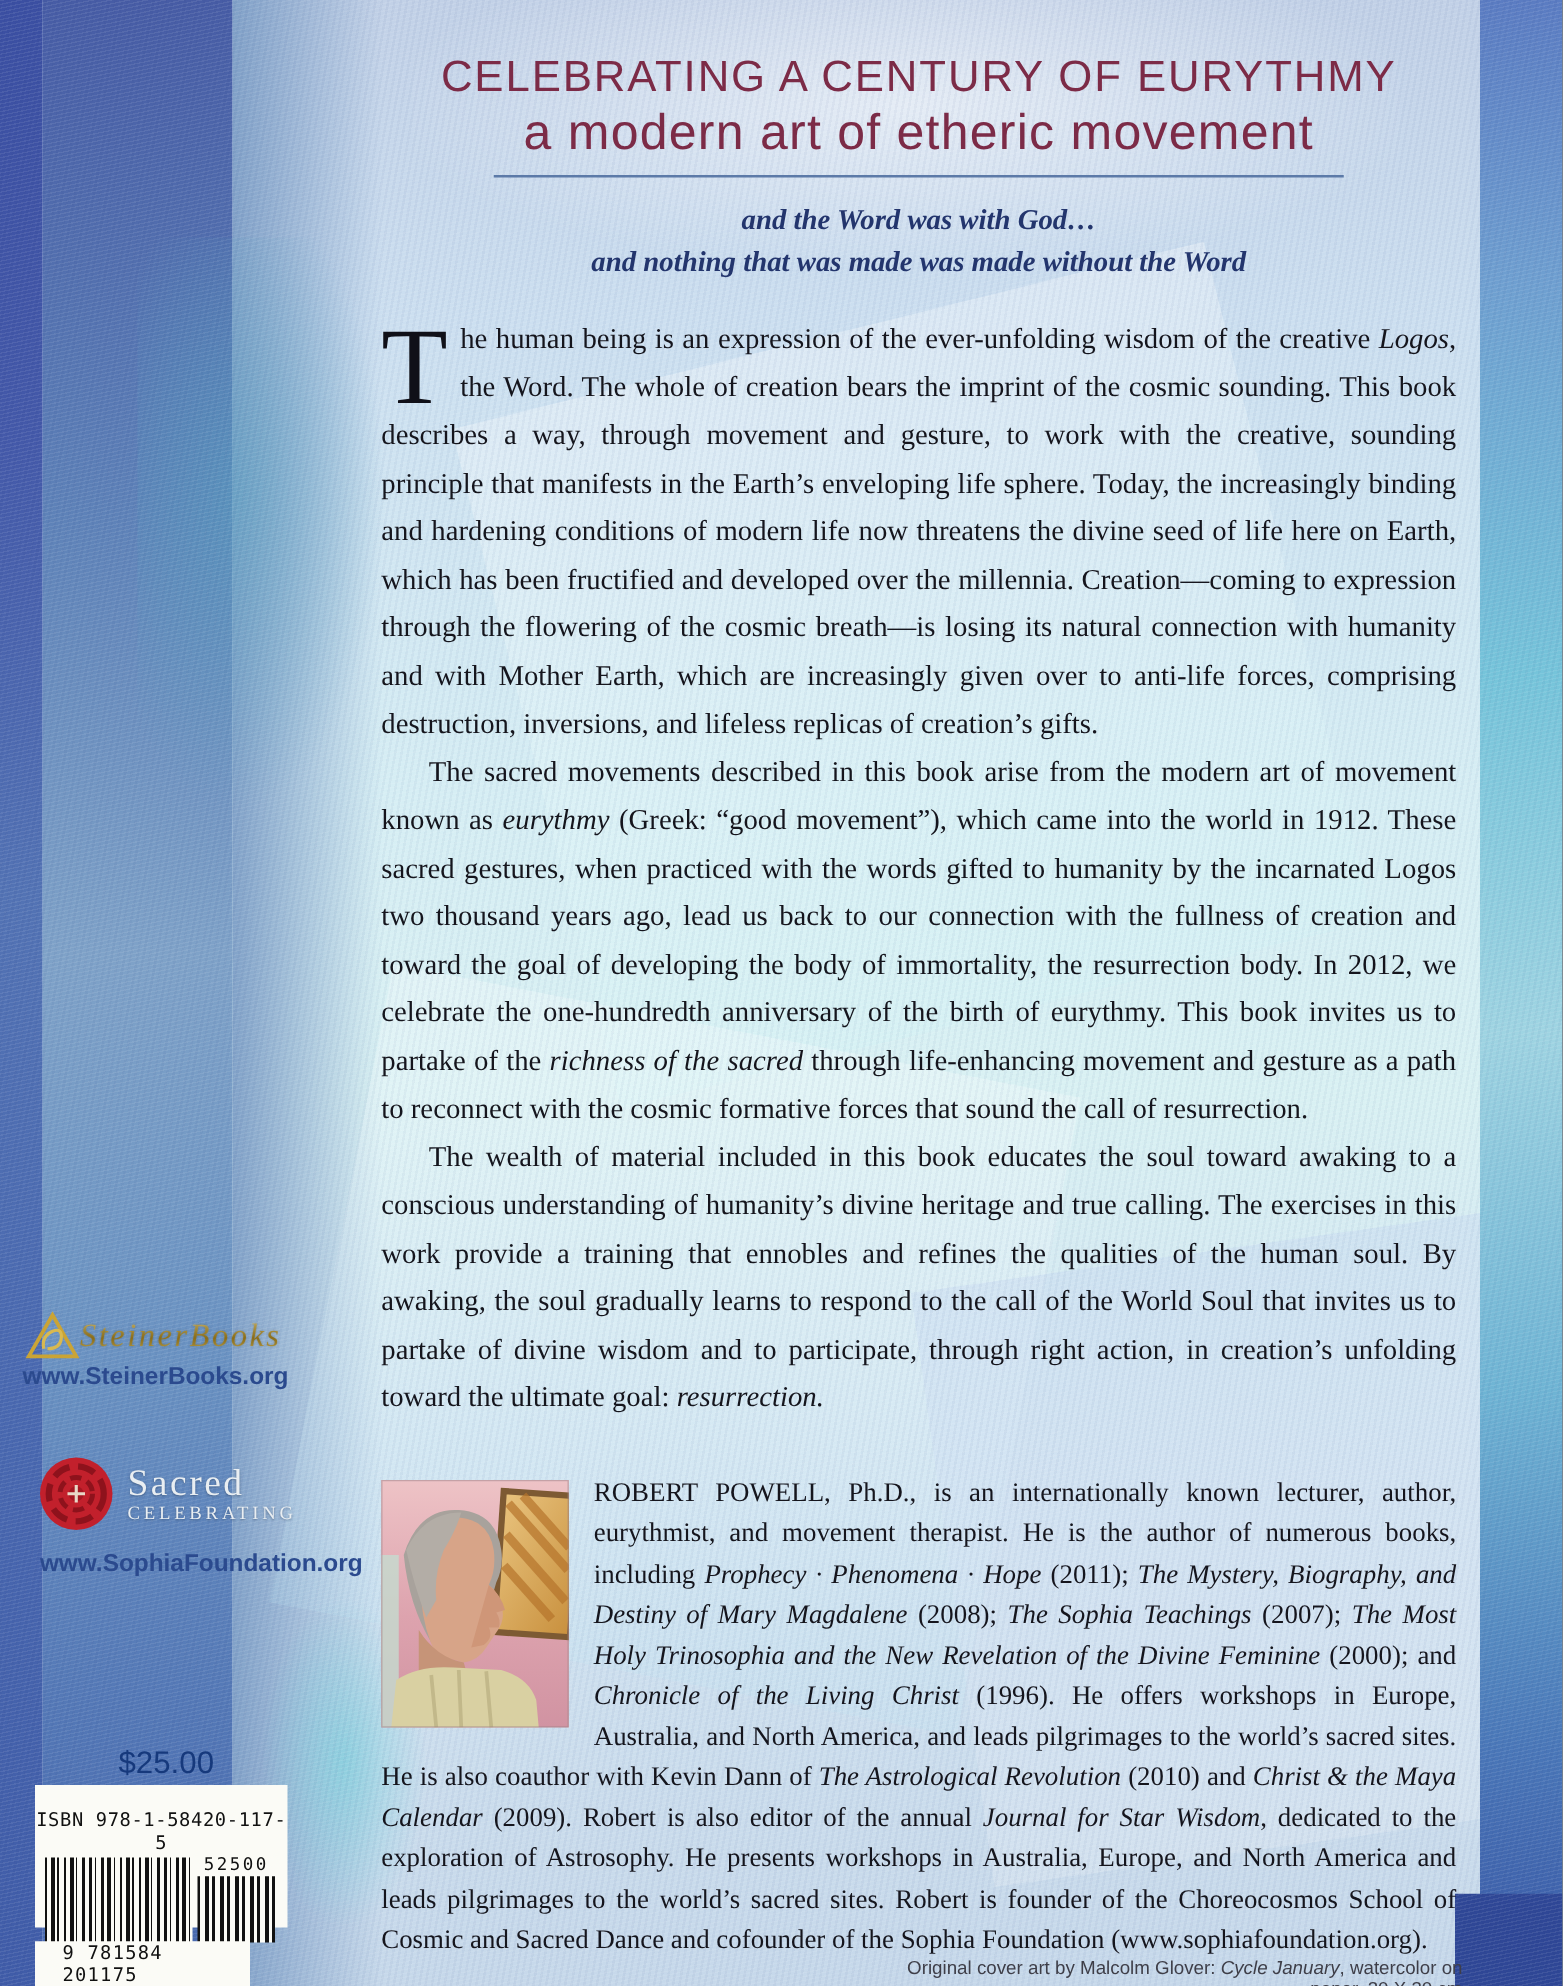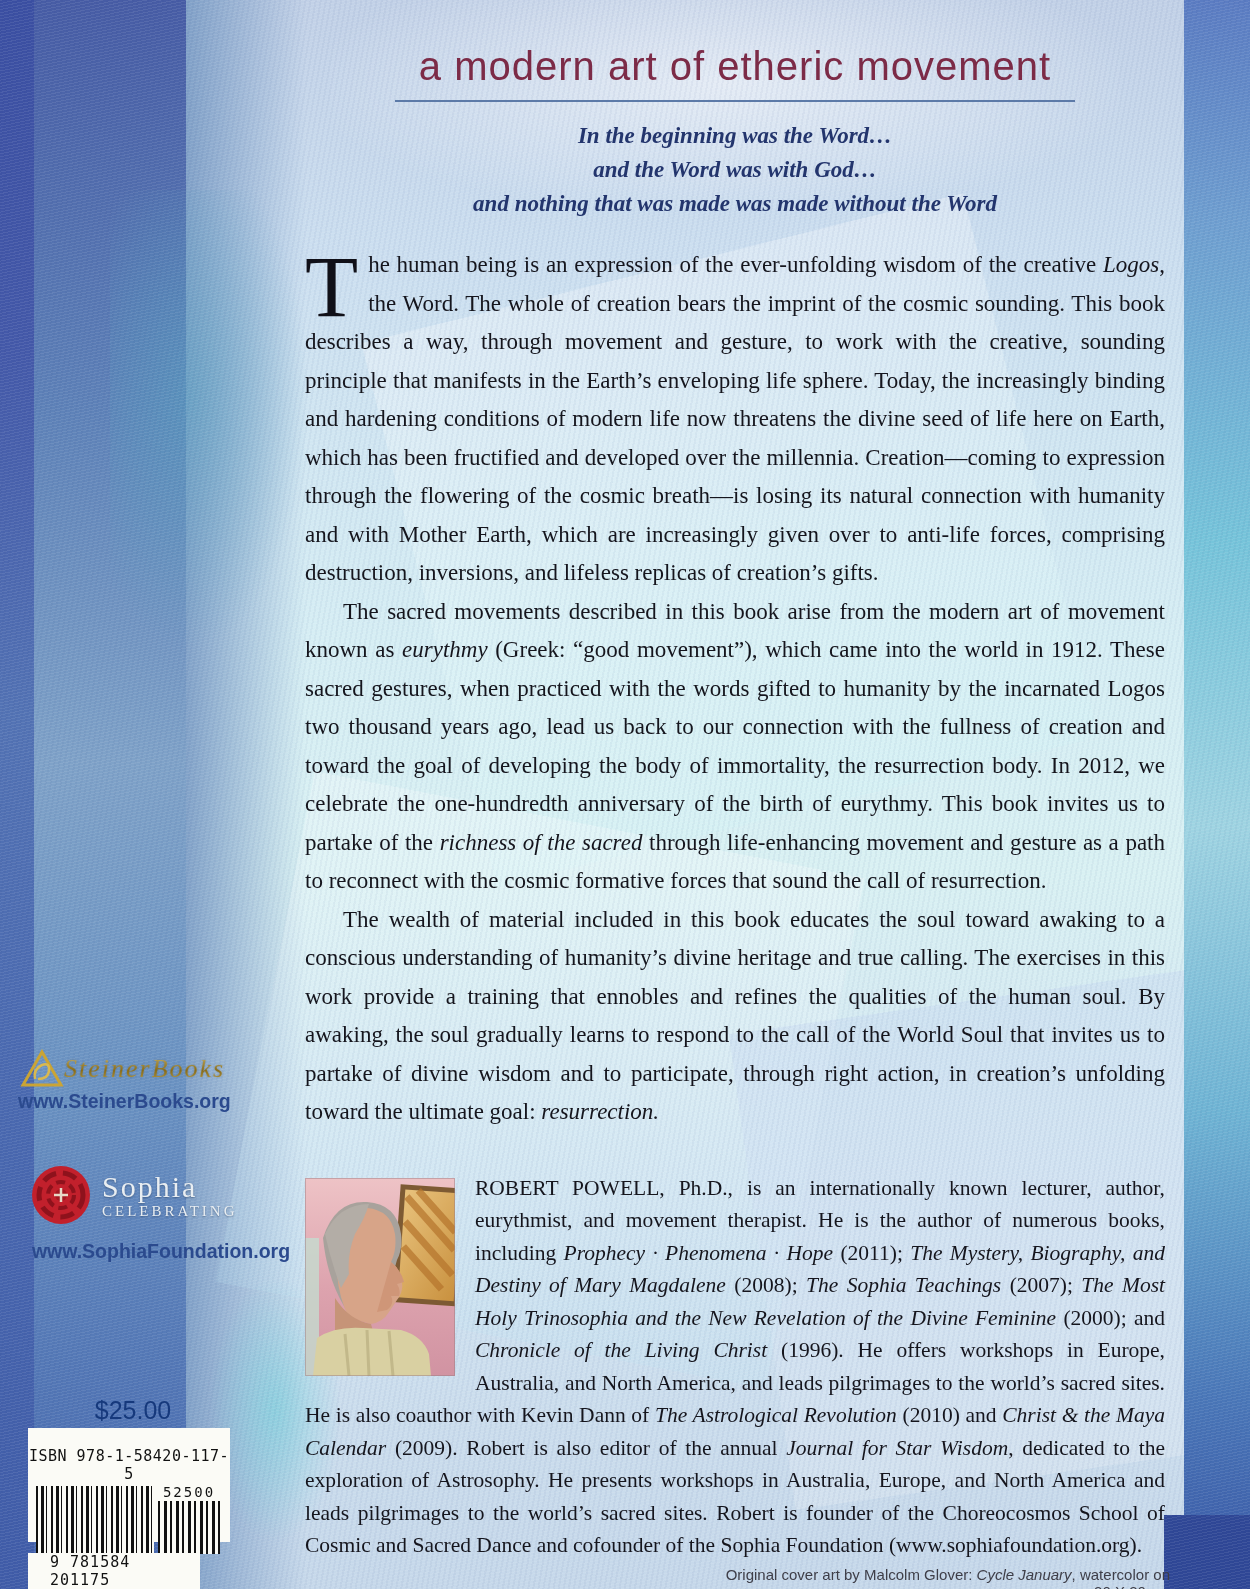--- a/index.html
+++ b/index.html
@@ -94,25 +94,25 @@
   <div class="bg sheet1"></div>
   <div class="bg sheet2"></div>
   <div class="bg sheet3"></div>
   <div class="bg band-right"></div>
   <div class="bg corner-br"></div>
   <div class="bg patch-cyan-bl"></div>
   <div class="bg texture"></div>
 
   <div class="main">
     <h1 class="title">
+      <div class="t1">CELEBRATING A CENTURY OF EURYTHMY</div>
       <div class="t2">a modern art of etheric movement</div>
     </h1>
     <div class="rule"></div>
     <div class="epigraph">
-      <div>In the beginning was the Word…</div>
       <div>and the Word was with God…</div>
       <div>and nothing that was made was made without the Word</div>
     </div>
 
     <div class="body-copy">
       <p class="first"><span class="dropcap">T</span><span><span>he human being is an expression of the ever-unfolding wisdom of the creative </span><em>Logos</em><span>, the Word. The whole of creation bears the imprint of the cosmic sounding. This book describes a way, through movement and gesture, to work with the creative, sounding principle that manifests in the Earth’s enveloping life sphere. Today, the increasingly binding and hardening conditions of modern life now threatens the divine seed of life here on Earth, which has been fructified and developed over the millennia. Creation—coming to expression through the flowering of the cosmic breath—is losing its natural connection with humanity and with Mother Earth, which are increasingly given over to anti-life forces, comprising destruction, inversions, and lifeless replicas of creation’s gifts.</span></span></p>
       <p class="indent"><span>The sacred movements described in this book arise from the modern art of movement known as </span><em>eurythmy</em><span> (Greek: “good movement”), which came into the world in 1912. These sacred gestures, when practiced with the words gifted to humanity by the incarnated Logos two thousand years ago, lead us back to our connection with the fullness of creation and toward the goal of developing the body of immortality, the resurrection body. In 2012, we celebrate the one-hundredth anniversary of the birth of eurythmy. This book invites us to partake of the </span><em>richness of the sacred</em><span> through life-enhancing movement and gesture as a path to reconnect with the cosmic formative forces that sound the call of resurrection.</span></p>
       <p class="indent"><span>The wealth of material included in this book educates the soul toward awaking to a conscious understanding of humanity’s divine heritage and true calling. The exercises in this work provide a training that ennobles and refines the qualities of the human soul. By awaking, the soul gradually learns to respond to the call of the World Soul that invites us to partake of divine wisdom and to participate, through right action, in creation’s unfolding toward the ultimate goal: </span><em>resurrection.</em></p>
     </div>
 
@@ -161,21 +161,21 @@
 
   <div class="sophia">
     <svg width="62" height="62" viewBox="0 0 62 62" xmlns="http://www.w3.org/2000/svg">
       <circle cx="31" cy="31" r="29" fill="#c2202c"></circle>
       <circle cx="31" cy="31" r="22" fill="none" stroke="#8e121c" stroke-width="5" stroke-dasharray="14 7"></circle>
       <circle cx="31" cy="31" r="13" fill="none" stroke="#8e121c" stroke-width="4" stroke-dasharray="9 5"></circle>
       <circle cx="31" cy="31" r="6" fill="#a51722"></circle>
       <path d="M31 24 L31 38 M24 31 L38 31" stroke="#e8d8c8" stroke-width="2.5"></path>
     </svg>
     <div class="sophia-word">
-      <div class="l1">Sophia</div>
+      <div class="l1">Sacred</div>
       <div class="l2">CELEBRATING</div>
     </div>
   </div>
   <div class="sophia-url sans">www.SophiaFoundation.org</div>
 
   <div class="price sans">$25.00</div>
 
   <div class="barcode-box">
     <div class="bc-isbn">ISBN 978-1-58420-117-5</div>
     <div class="bc-row">

